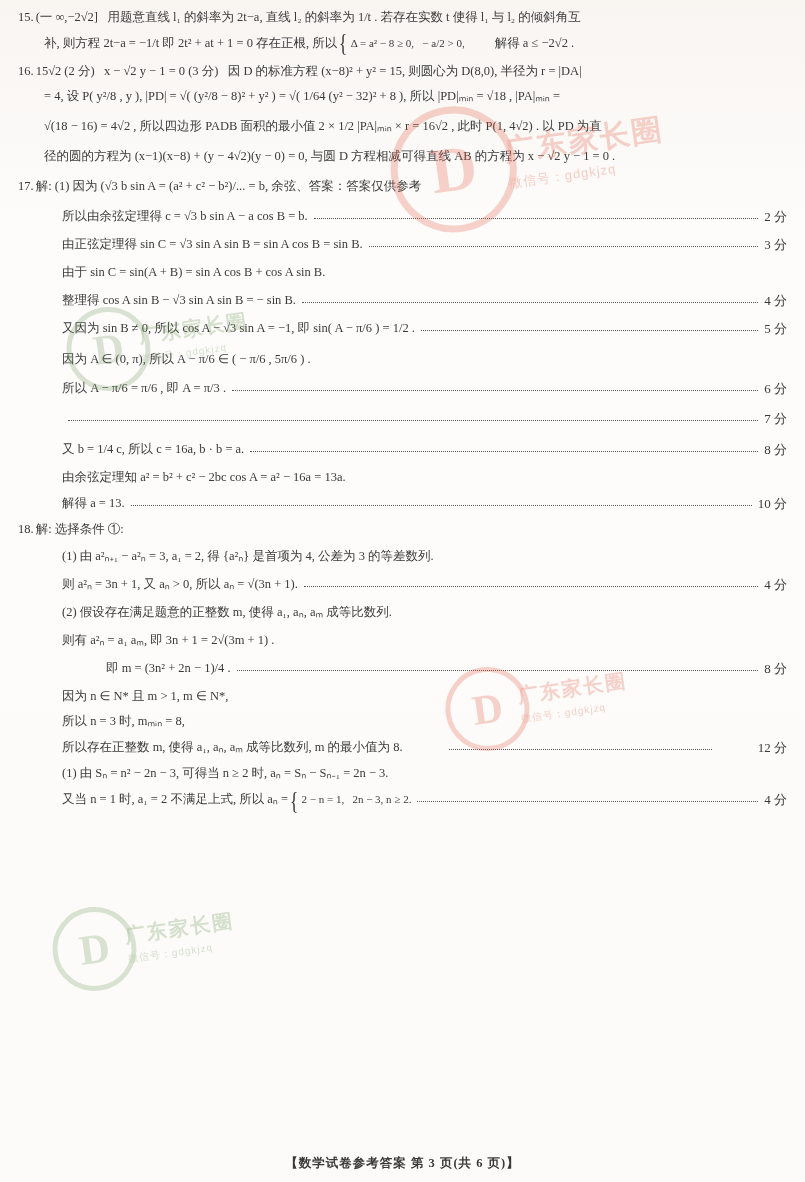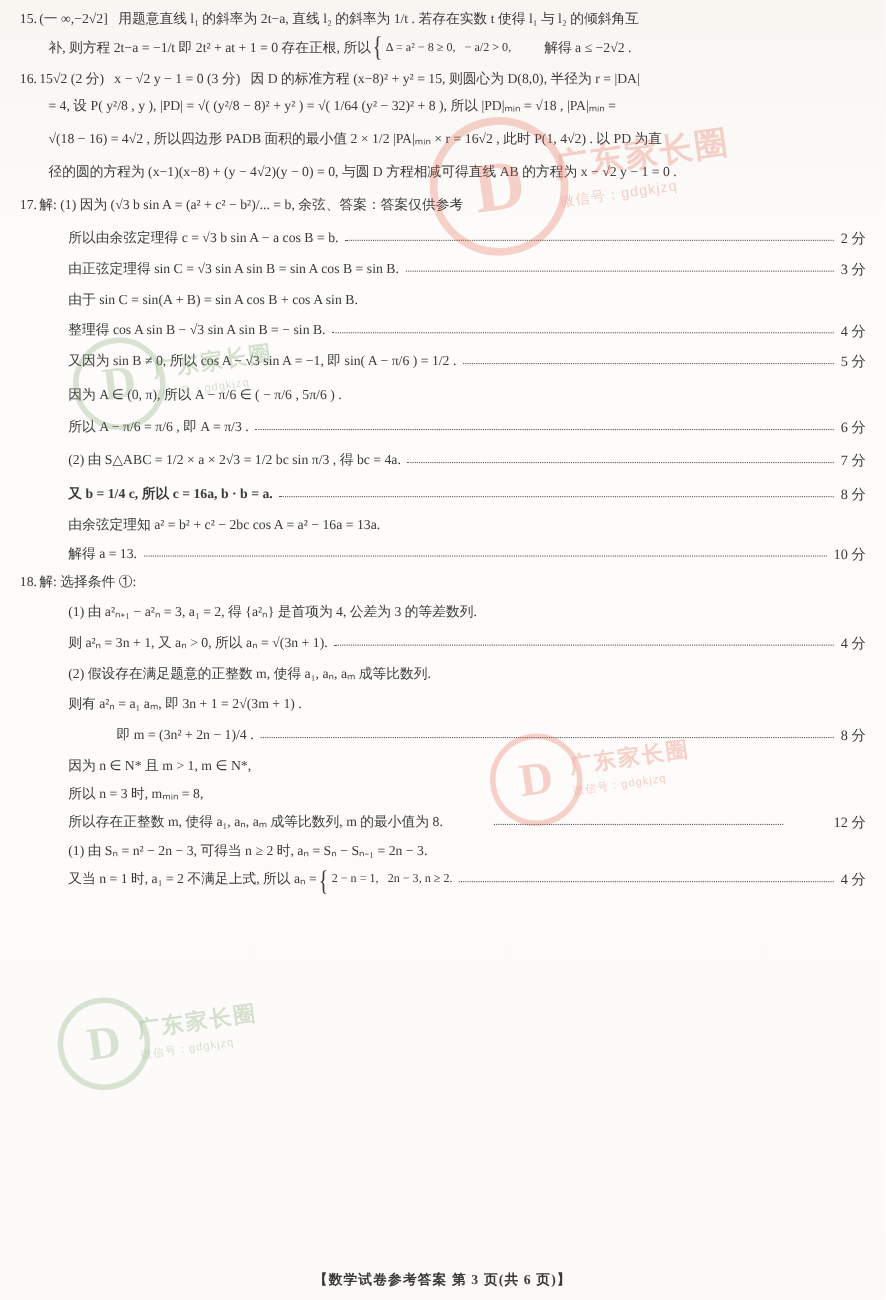--- a/index.html
+++ b/index.html
@@ -186,27 +186,26 @@
     <span class="txt">因为 A ∈ (0, π), 所以 A − π/6 ∈ ( − π/6 , 5π/6 ) .</span>
   </div>
 
   <div class="line indent2" style="margin-top:14px;">
     <span class="txt" style="flex:0 1 auto;">所以 A − π/6 = π/6 , 即 A = π/3 .</span>
     <span class="dots"></span>
     <span class="score">6 分</span>
   </div>
 
   <div class="line indent2" style="margin-top:14px;">
-    <span class="txt" style="flex:0 1 auto;">(2) 由 S△ABC = 1/2 × a × 2√3 = 1/2 bc sin π/3 , 得 bc = 4a.</span>
     <span class="dots"></span>
     <span class="score">7 分</span>
   </div>
 
   <div class="line indent2" style="margin-top:14px;">
-    <span class="txt" style="flex:0 1 auto;font-weight:bold;">又 b = 1/4 c, 所以 c = 16a, b · b = a.</span>
+    <span class="txt" style="flex:0 1 auto;">又 b = 1/4 c, 所以 c = 16a, b · b = a.</span>
     <span class="dots"></span>
     <span class="score">8 分</span>
   </div>
 
   <div class="line indent2" style="margin-top:12px;">
     <span class="txt">由余弦定理知 a² = b² + c² − 2bc cos A = a² − 16a = 13a.</span>
   </div>
 
   <div class="line indent2" style="margin-top:10px;">
     <span class="txt" style="flex:0 1 auto;">解得 a = 13.</span>

